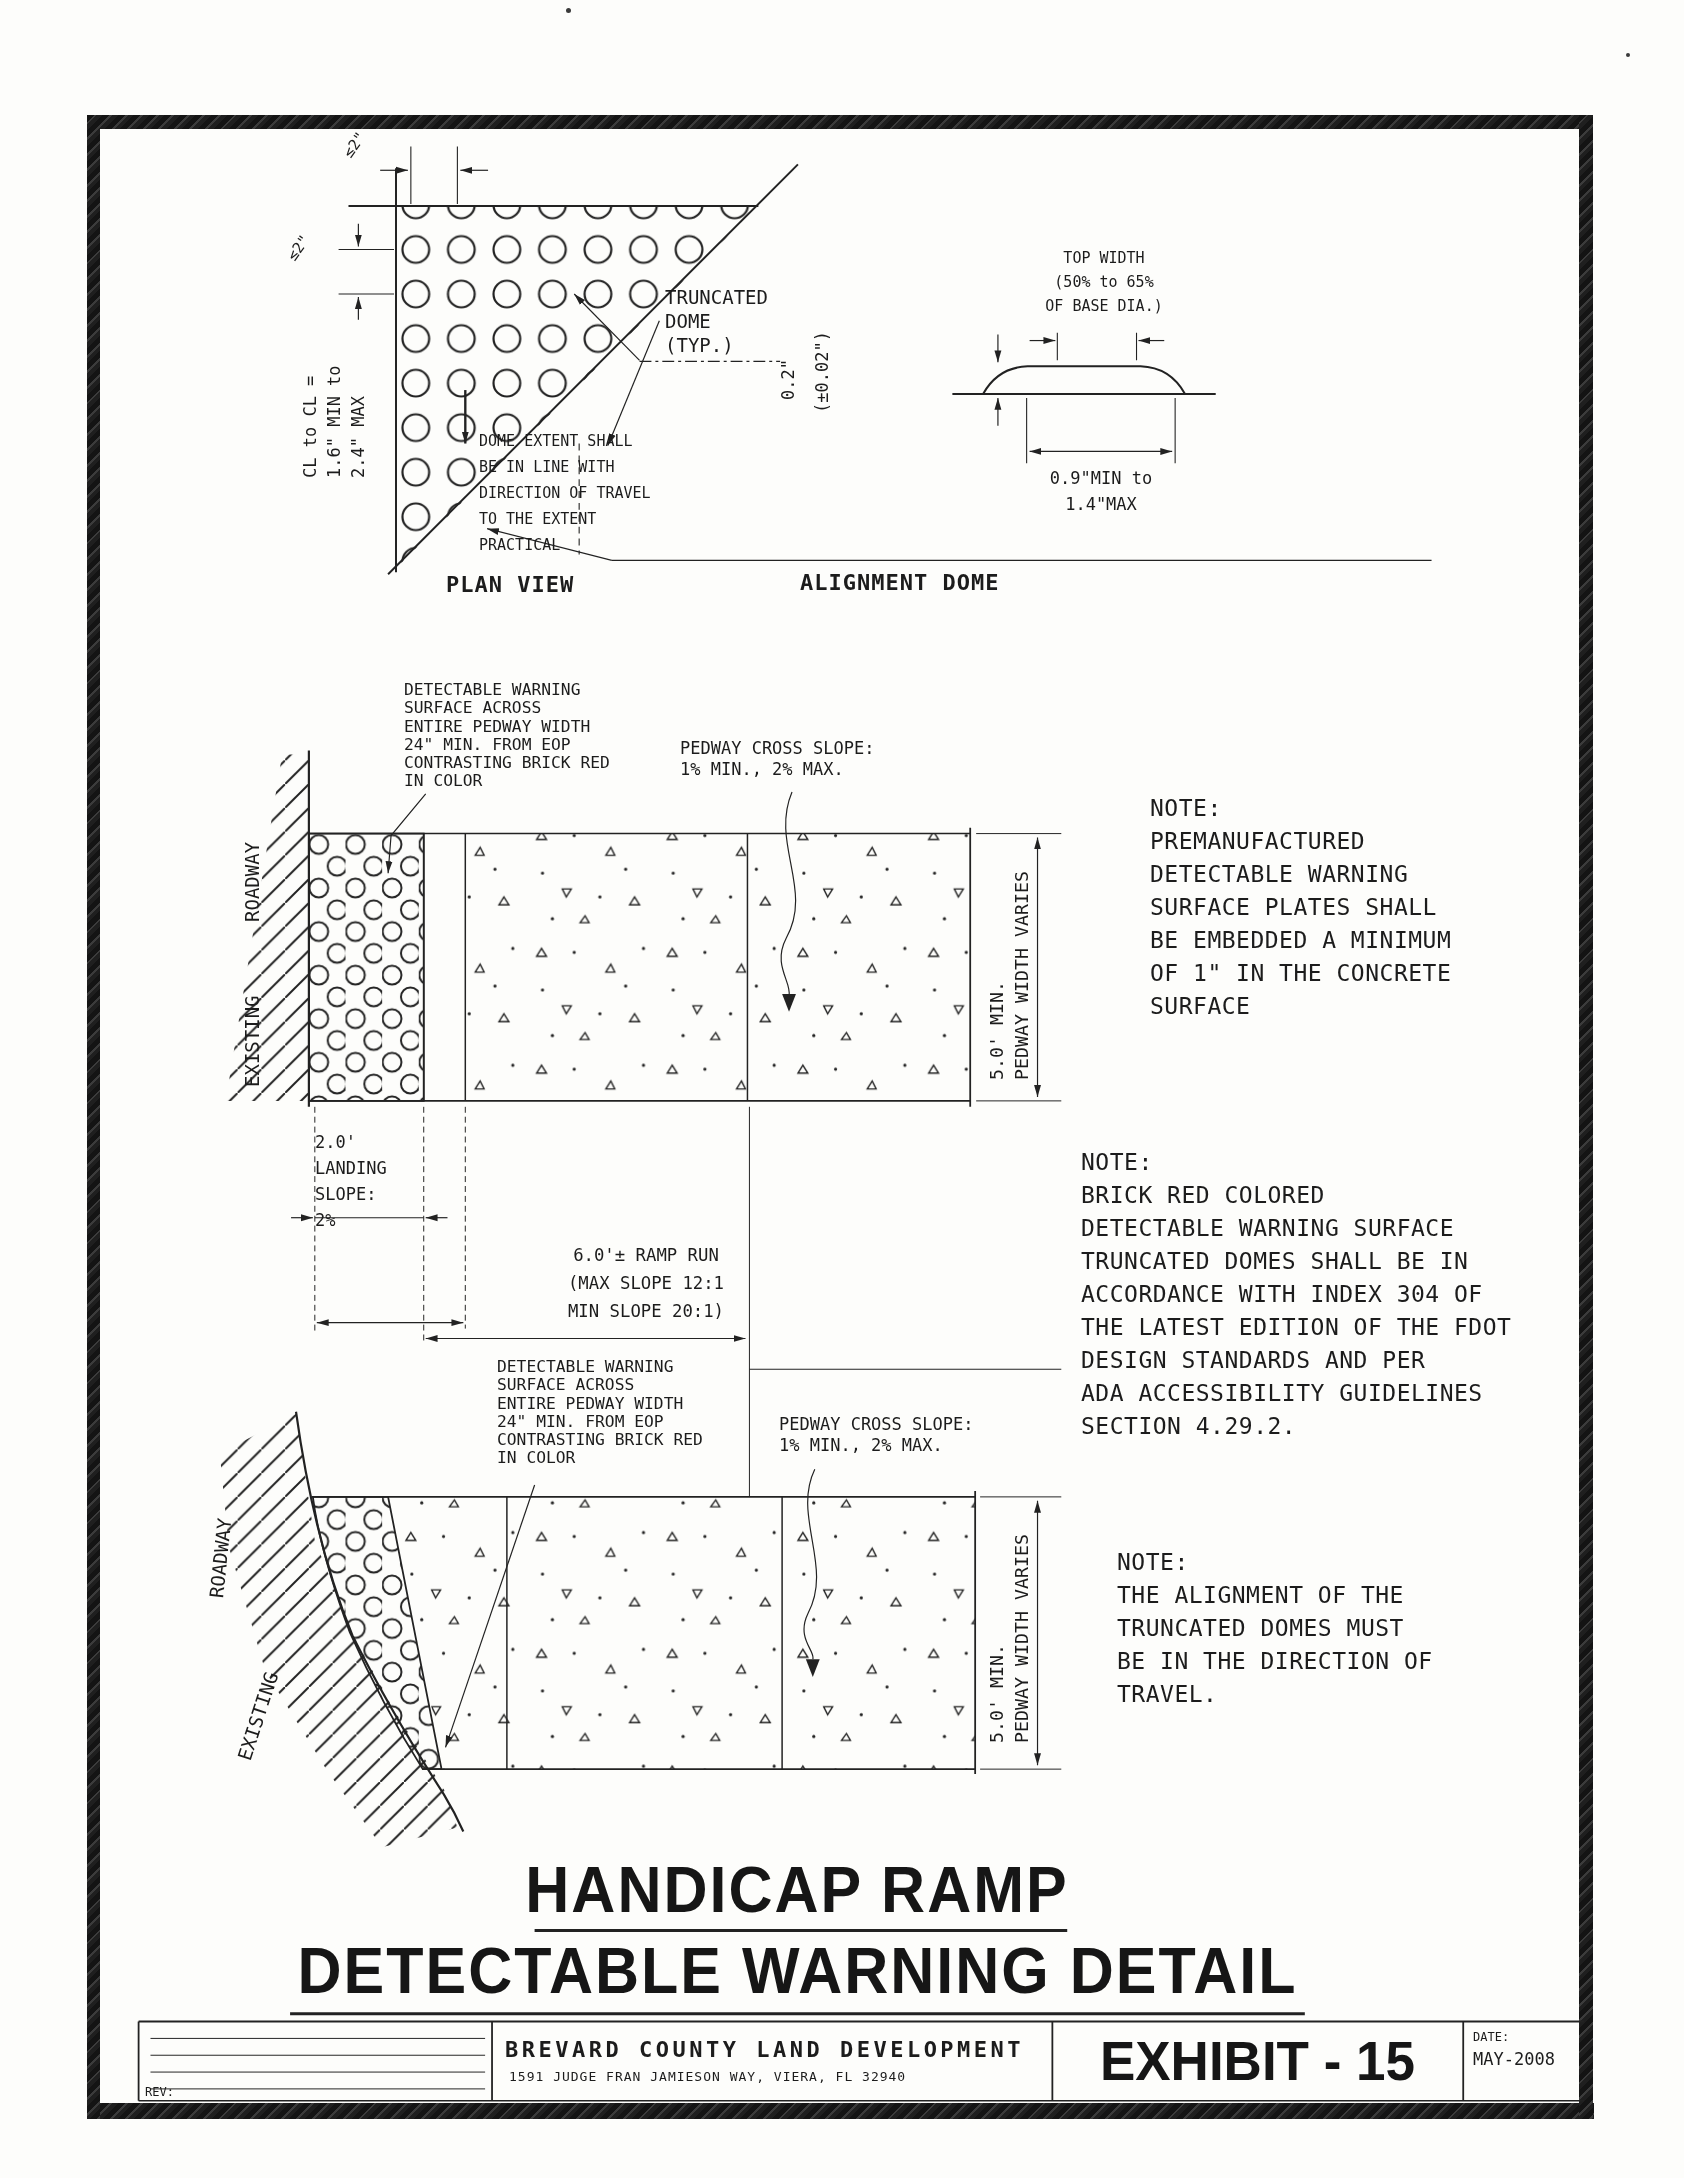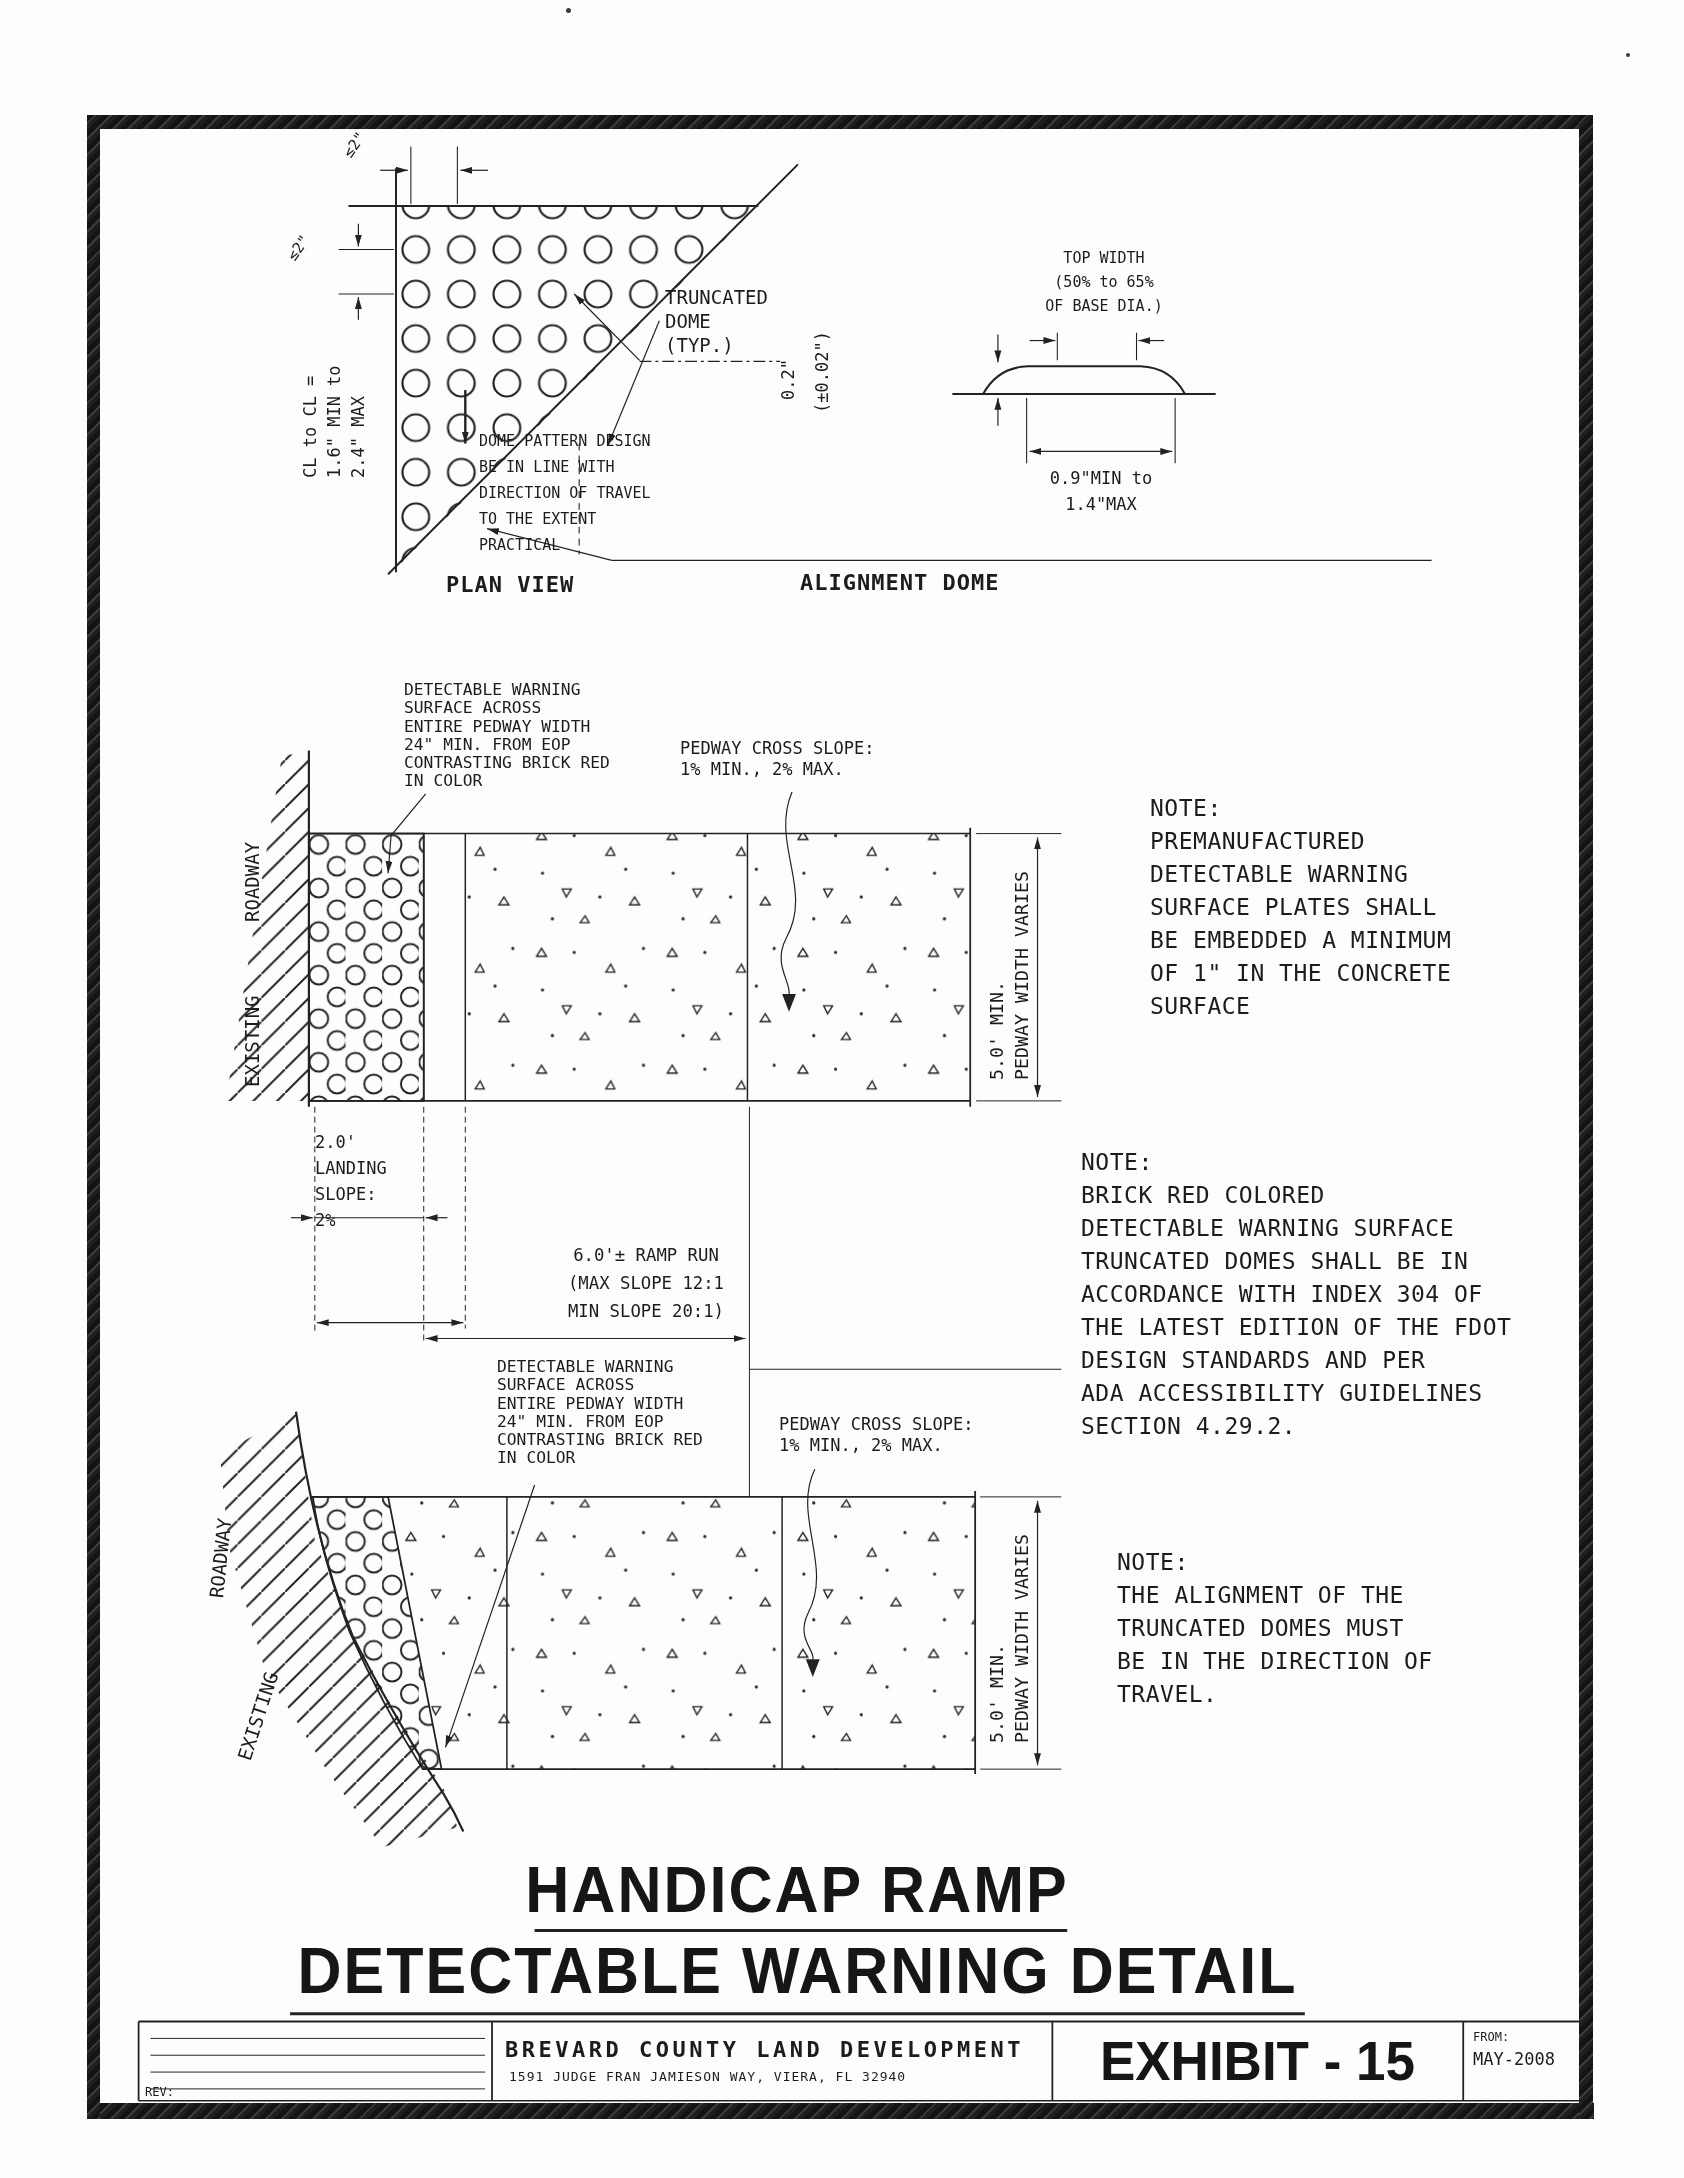--- a/index.html
+++ b/index.html
@@ -157,21 +157,21 @@
   </svg>
 
   <div class="t rd55" style="left:354px;top:143px;font-size:15px">≤2"</div>
   <div class="t rd55" style="left:298px;top:246px;font-size:15px">≤2"</div>
   <div class="t rv" style="left:370px;top:406px;font-size:17px;line-height:24px">CL to CL =
 1.6" MIN to
 2.4" MAX</div>
   <div class="t" style="left:665px;top:285px;font-size:19px;line-height:24px">TRUNCATED
 DOME
 (TYP.)</div>
-  <div class="t" style="left:479px;top:428px;font-size:15px;line-height:26px">DOME PATTERN DESIGN
+  <div class="t" style="left:479px;top:428px;font-size:15px;line-height:26px">DOME EXTENT SHALL
 BE IN LINE WITH
 DIRECTION OF TRAVEL
 TO THE EXTENT
 PRACTICAL</div>
   <div class="t rv" style="left:798px;top:380px;font-size:17px">0.2"</div>
   <div class="t rv" style="left:832px;top:393px;font-size:17px">(±0.02")</div>
   <div class="t cap" style="left:446px;top:572px">PLAN VIEW</div>
 
   <div class="t" style="left:1002px;top:246px;width:204px;font-size:15px;line-height:24px;text-align:center">TOP WIDTH
 (50% to 65%
@@ -235,18 +235,18 @@
 TRUNCATED DOMES MUST
 BE IN THE DIRECTION OF
 TRAVEL.</div>
 
   <div class="t big" style="left:297px;top:1855px;width:1000px;font-size:61px">HANDICAP RAMP</div>
   <div class="t big" style="left:238px;top:1936px;width:1119px;font-size:61px">DETECTABLE WARNING DETAIL</div>
 
   <div class="t" style="left:505px;top:2037px;font-size:22px;letter-spacing:3.5px;font-weight:bold">BREVARD COUNTY LAND DEVELOPMENT</div>
   <div class="t" style="left:509px;top:2069px;font-size:13px;letter-spacing:1px">1591 JUDGE FRAN JAMIESON WAY,  VIERA, FL  32940</div>
   <div class="t big" style="left:1052px;top:2030px;width:411px;font-size:53px;letter-spacing:0">EXHIBIT - 15</div>
-  <div class="t" style="left:1473px;top:2030px;font-size:12px">FROM:</div>
+  <div class="t" style="left:1473px;top:2030px;font-size:12px">DATE:</div>
   <div class="t" style="left:1473px;top:2049px;font-size:17px">MAY-2008</div>
   <div class="t" style="left:145px;top:2085px;font-size:12px">REV:</div>
 
 </div>
 
 
 </body></html>

